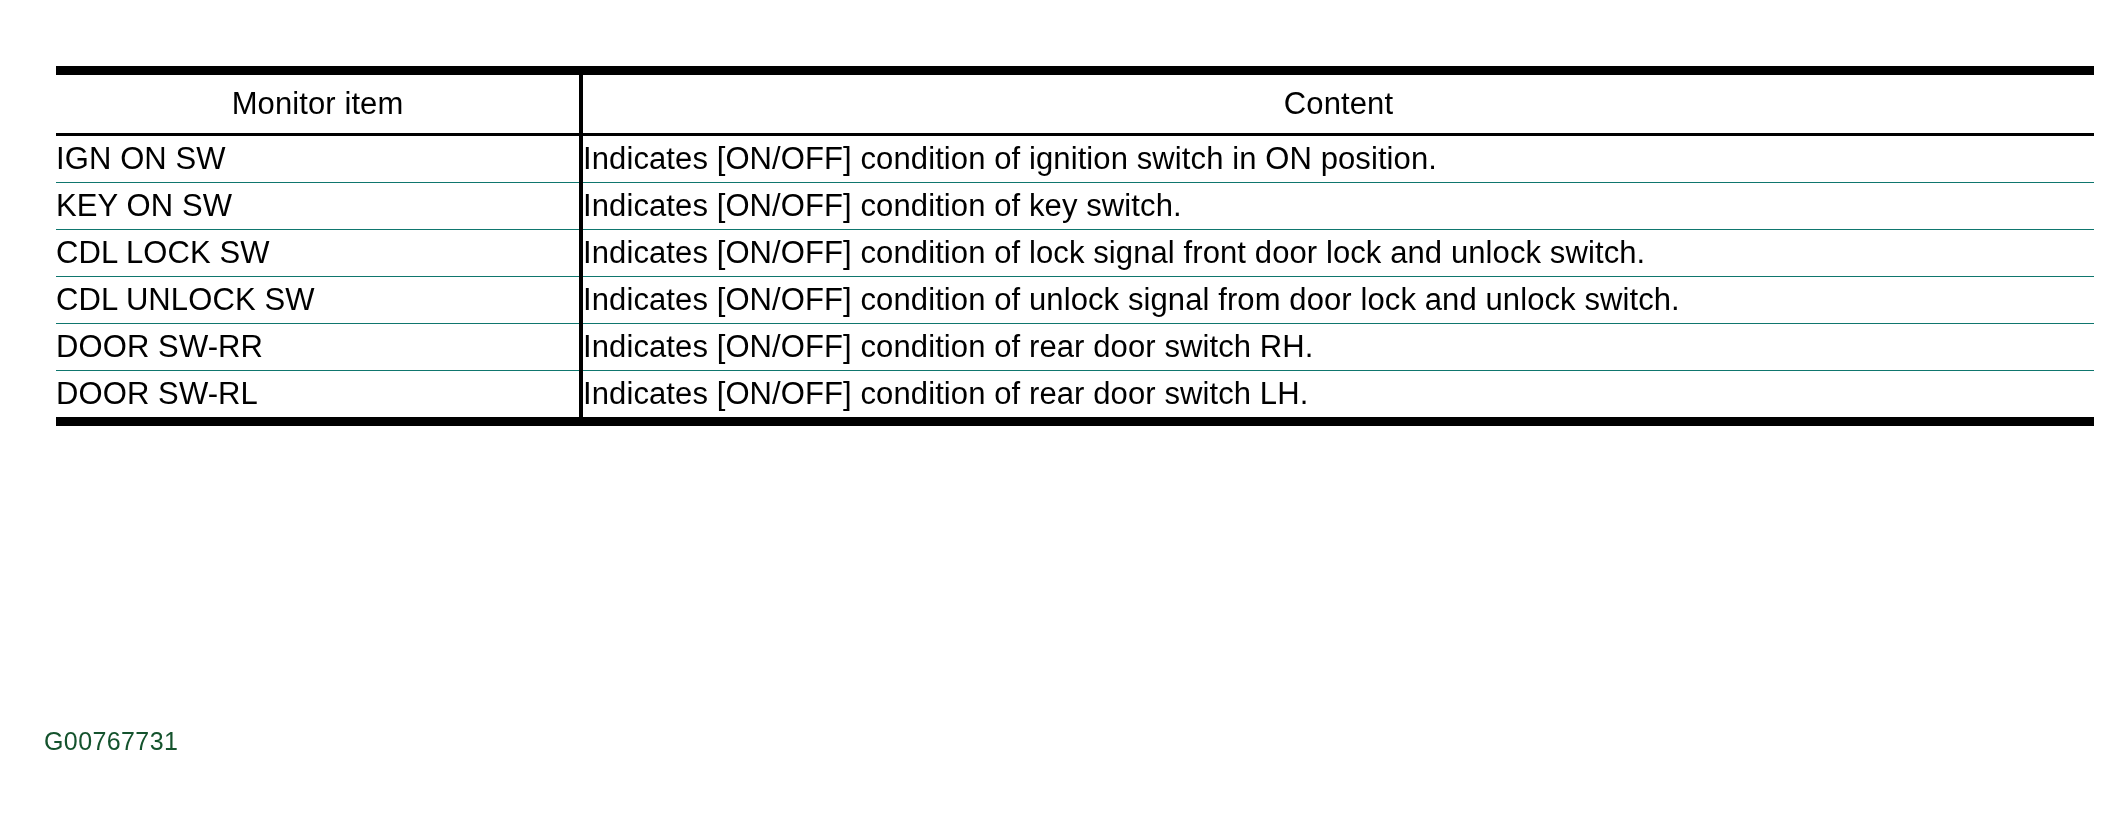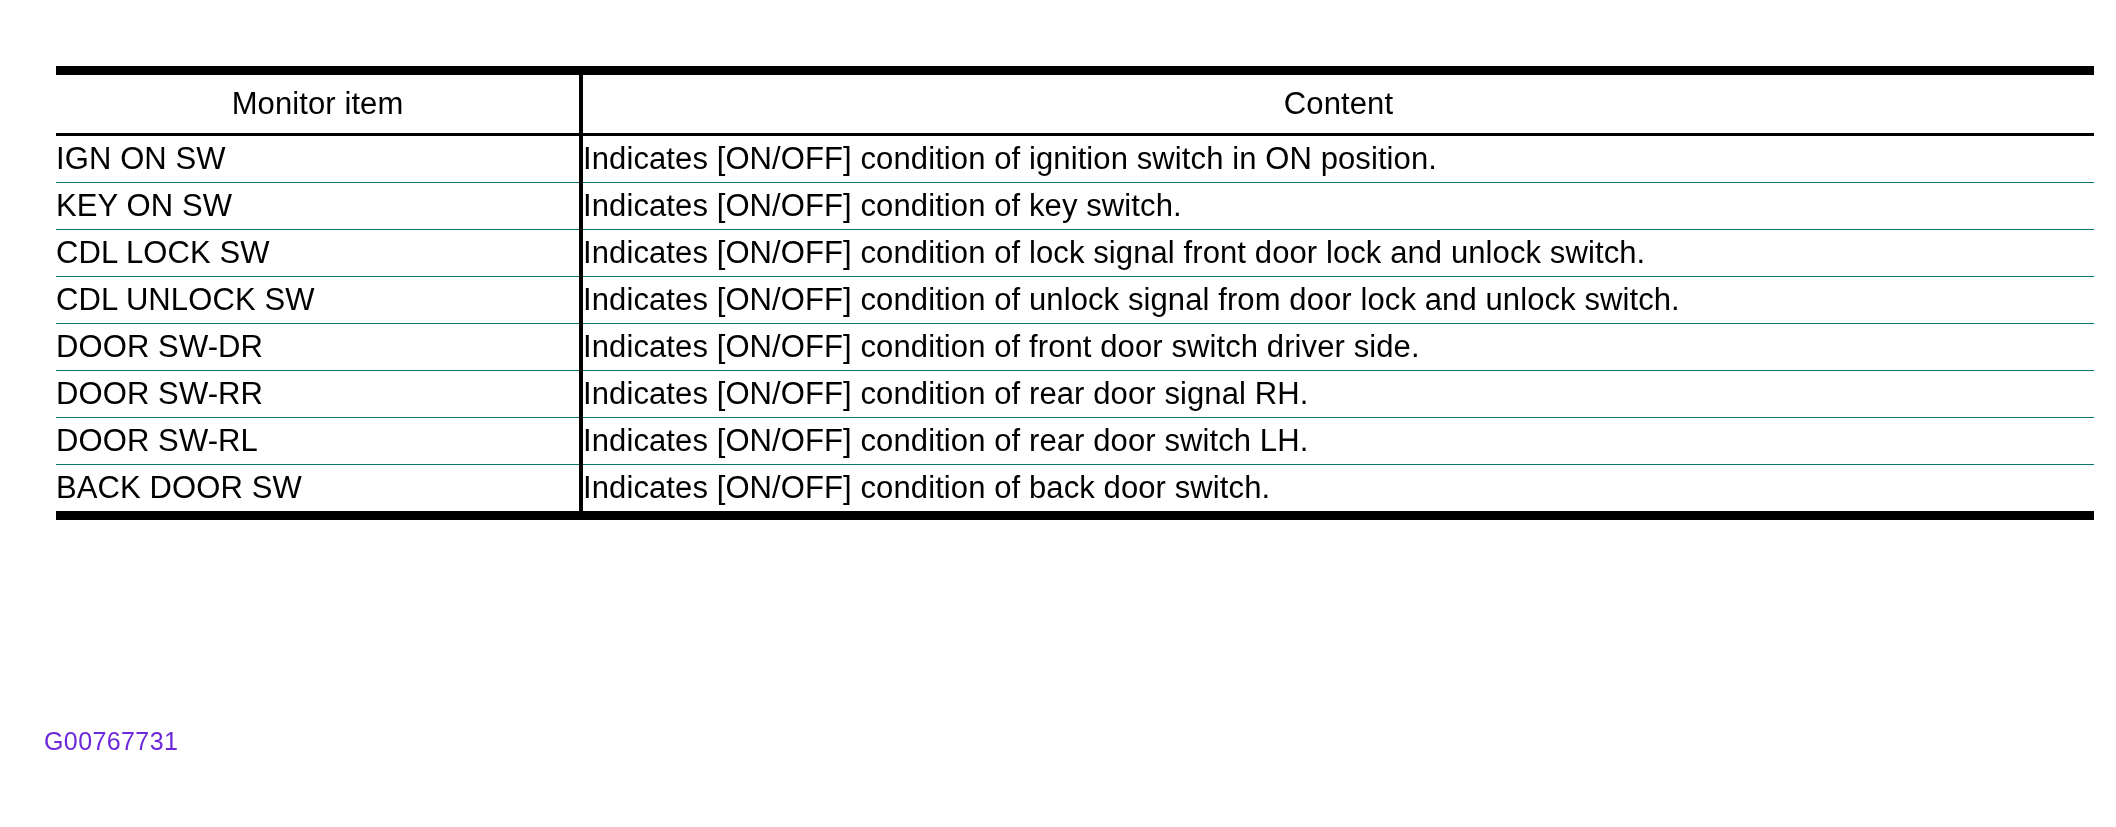--- a/index.html
+++ b/index.html
@@ -88,21 +88,21 @@
 
   
   .figure-caption {
     position: absolute;
     left: 28px;
     top: 726px;
     font-family: "Liberation Sans", sans-serif;
     font-size: 25px;
     line-height: 30px;
     letter-spacing: 0.4px;
-    color: #6d28d9;
+    color: #14532d;
     white-space: nowrap;
   }
 </style>
 </head>
 <body>
 
 <div class="page">
 
   <div class="table-wrap">
     <table class="monitor-table">
@@ -127,34 +127,26 @@
           </tr>
           <tr>
             <td class="cell-item">CDL LOCK SW</td>
             <td class="cell-content">Indicates [ON/OFF] condition of lock signal front door lock and unlock switch.</td>
           </tr>
           <tr>
             <td class="cell-item">CDL UNLOCK SW</td>
             <td class="cell-content">Indicates [ON/OFF] condition of unlock signal from door lock and unlock switch.</td>
           </tr>
           <tr>
-            <td class="cell-item">DOOR SW-DR</td>
-            <td class="cell-content">Indicates [ON/OFF] condition of front door switch driver side.</td>
-          </tr>
-          <tr>
             <td class="cell-item">DOOR SW-RR</td>
-            <td class="cell-content">Indicates [ON/OFF] condition of rear door signal RH.</td>
+            <td class="cell-content">Indicates [ON/OFF] condition of rear door switch RH.</td>
           </tr>
           <tr>
             <td class="cell-item">DOOR SW-RL</td>
             <td class="cell-content">Indicates [ON/OFF] condition of rear door switch LH.</td>
-          </tr>
-          <tr>
-            <td class="cell-item">BACK DOOR SW</td>
-            <td class="cell-content">Indicates [ON/OFF] condition of back door switch.</td>
           </tr>
         </tbody>
     </table>
   </div>
 
   <div class="figure-caption">G00767731</div>
 
 </div>
 
 </body></html>

